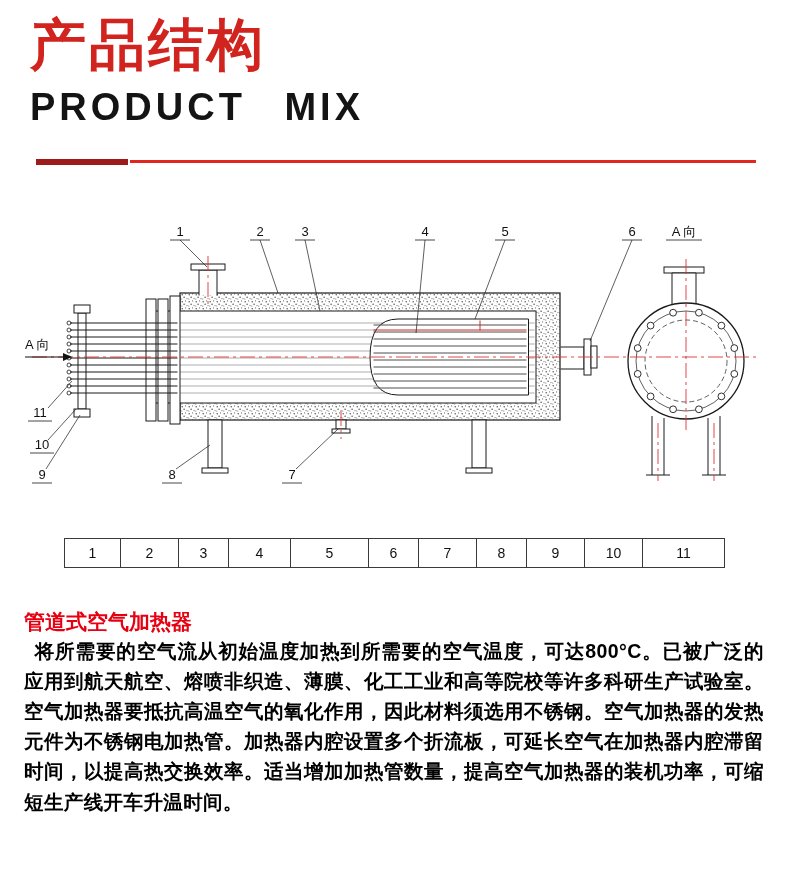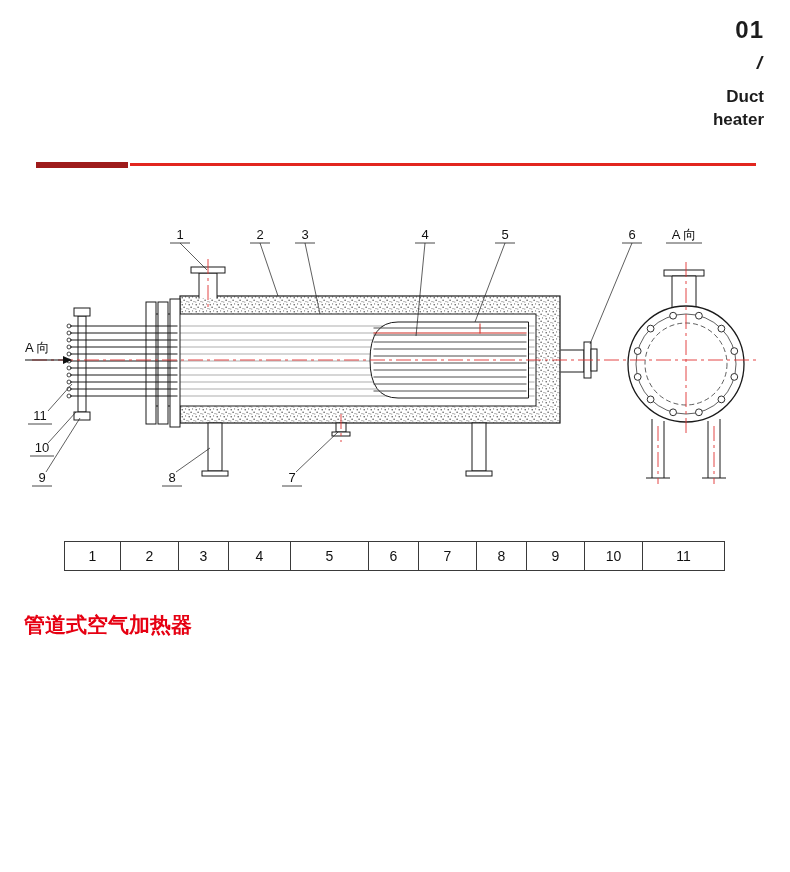--- a/index.html
+++ b/index.html
@@ -24,26 +24,22 @@
   .desc { margin:40px 26px 0 24px; }
   .desc h3 { color:#e60012; font-size:21px; font-weight:800; }
   .desc p { font-size:19.5px; font-weight:700; line-height:1.55; text-align:justify; text-indent:0.55em; color:#000; letter-spacing:0.4px; }
   svg text { font-family:"Liberation Sans","DejaVu Sans",sans-serif; }
 </style>
 </head>
 <body>
 
 <header class="header">
   <div class="titles">
-  </div>
-  <div class="corner">
-    <div class="num">01</div>
-    <div class="slash">/</div>
-    <div class="cat">Duct</div>
-    <div class="cat">heater</div>
+    <h1 class="title-cn">产品结构</h1>
+    <h2 class="title-en">PRODUCT MIX</h2>
   </div>
 </header>
 
 <div class="rule">
   <span class="thick"></span>
   <span class="thin"></span>
 </div>
 
 <figure class="diagram">
 <svg width="750" height="285" viewBox="0 0 750 285">
@@ -295,13 +291,14 @@
     <td>8</td>
     <td>9</td>
     <td>10</td>
     <td>11</td>
   </tr>
 </tbody>
   </table>
 
 <section class="desc">
   <h3>管道式空气加热器</h3>
+  <p>将所需要的空气流从初始温度加热到所需要的空气温度，可达800°C。已被广泛的应用到航天航空、熔喷非织造、薄膜、化工工业和高等院校等许多科研生产试验室。空气加热器要抵抗高温空气的氧化作用，因此材料须选用不锈钢。空气加热器的发热元件为不锈钢电加热管。加热器内腔设置多个折流板，可延长空气在加热器内腔滞留时间，以提高热交换效率。适当增加加热管数量，提高空气加热器的装机功率，可缩短生产线开车升温时间。</p>
 </section>
 
 </body></html>

